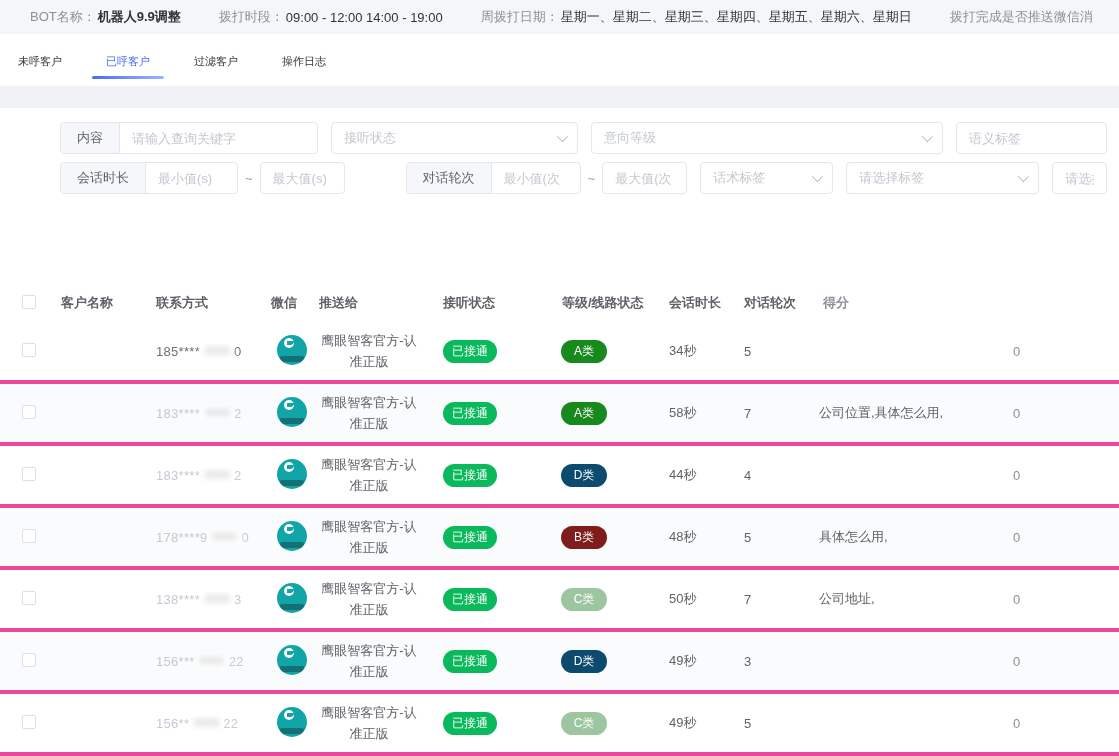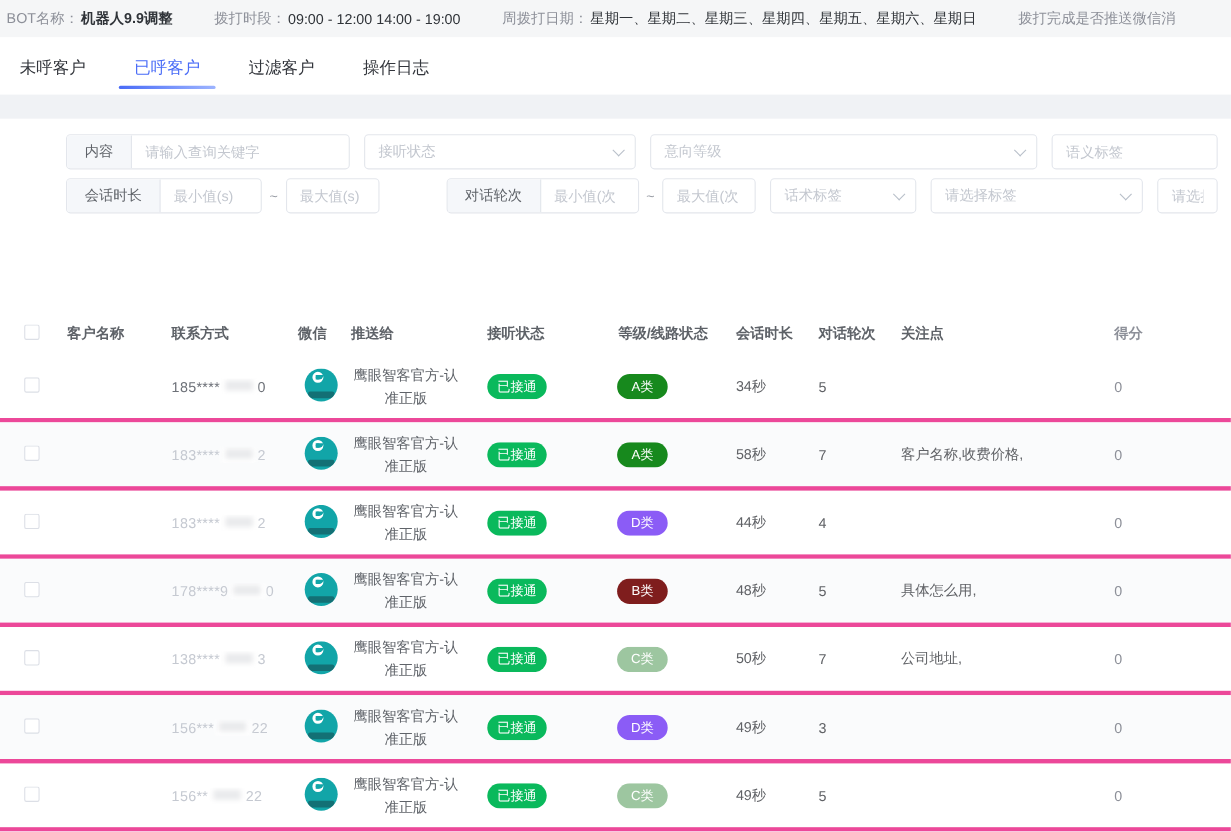--- a/index.html
+++ b/index.html
@@ -1,29 +1,29 @@
 <!DOCTYPE html>
 <html><head>
 <meta charset="utf-8">
 <style>
   * { margin:0; padding:0; box-sizing:border-box; }
   html,body { width:1119px; height:756px; overflow:hidden; background:#fff;
     font-family:"Liberation Sans","DejaVu Sans",sans-serif; color:#303133; }
 
   
   .topbar { height:34px; background:#f5f6f7; display:flex; align-items:center;
-    padding:0 6px; white-space:nowrap; overflow:hidden; font-size:13px; }
+    padding:0 30px; white-space:nowrap; overflow:hidden; font-size:13px; }
   .topbar .tb-item { margin-right:38px; display:flex; align-items:center; flex:0 0 auto; }
   .topbar .tb-label { color:#8d9099; }
   .topbar .tb-value { color:#2f3338; margin-left:2px; }
   .topbar .tb-item:first-child .tb-value { font-weight:700; }
 
   
   .tabs { height:52px; display:flex; align-items:center; padding:0 16px; background:#fff; }
-  .tab { font-size:15px; color:#33363c; margin-right:40px; padding:14px 2px 12px;
+  .tab { font-size:11px; color:#33363c; margin-right:40px; padding:14px 2px 12px;
     position:relative; cursor:pointer;font-family:Liberation Mono, monospace; }
   .tab.active { color:#4a6cf7; }
   .tab.active::after { content:""; position:absolute; left:-12px; right:-12px; bottom:2px;
     height:3px; border-radius:2px;
     background:linear-gradient(90deg,#4a6cf7,#9db4ff); }
 
   .gray-band { height:22px; background:#f0f2f5; }
 
   
   .filters { padding:14px 12px 6px; background:#fff; }
@@ -76,21 +76,21 @@
     background:rgba(20,70,75,.55); border-radius:2px; filter:blur(.6px); }
   
   .badge { display:inline-flex; align-items:center; justify-content:center; height:23px;
     min-width:52px; padding:0 9px; border-radius:12px; color:#fff; font-size:12px;
     margin-left:10px; }
   .badge-listen { background:#0ab95c; }
   .badge-grade { min-width:46px; margin-left:13px; }
   [data-grade="A类"] { background:#17891d; }
   [data-grade="B类"] { background:#7f1d1d; }
   [data-grade="C类"] { background:#9dc6a0;text-align:center; }
-  [data-grade="D类"] { background:#8b5cf6;text-align:right; }
+  [data-grade="D类"] { background:#0c4a6e;text-align:right; }
   .c-score { color:#8d9099; padding-left:10px; }
   .c-focus { white-space:nowrap; }
 </style>
 </head>
 <body>
 
 <div class="topbar">
   <div class="tb-item">
     <span class="tb-label">BOT名称：</span>
     <span class="tb-value">机器人9.9调整</span>
@@ -178,21 +178,20 @@
   <div class="trow thead">
     <div class="cell c-check"><span class="checkbox"></span></div>
     <div class="cell">客户名称</div>
     <div class="cell">联系方式</div>
     <div class="cell">微信</div>
     <div class="cell">推送给</div>
     <div class="cell" style="padding-left:10px">接听状态</div>
     <div class="cell" style="padding-left:14px">等级/线路状态</div>
     <div class="cell">会话时长</div>
     <div class="cell">对话轮次</div>
-    <div class="cell">关注点</div>
     <div class="cell c-score">得分</div>
   </div>
 
   <div class="tbody">
 
     <div class="trow">
       <div class="cell c-check"><span class="checkbox"></span></div>
       <div class="cell"></div>
       <div class="cell c-phone"><span>185****</span><span class="blur-patch"></span><span>0</span></div>
       <div class="cell" style="padding-left:0"><span class="avatar"><span class="av-ring"></span><span class="av-wing"></span><span class="av-band"></span></span></div>
@@ -208,21 +207,21 @@
     <div class="trow">
       <div class="cell c-check"><span class="checkbox"></span></div>
       <div class="cell"></div>
       <div class="cell c-phone"><span>183****</span><span class="blur-patch"></span><span>2</span></div>
       <div class="cell" style="padding-left:0"><span class="avatar"><span class="av-ring"></span><span class="av-wing"></span><span class="av-band"></span></span></div>
       <div class="cell c-push">鹰眼智客官方-认准正版</div>
       <div class="cell" style="padding-left:0"><span class="badge badge-listen">已接通</span></div>
       <div class="cell" style="padding-left:0"><span class="badge badge-grade" data-grade="A类">A类</span></div>
       <div class="cell">58秒</div>
       <div class="cell">7</div>
-      <div class="cell c-focus">客户名称,收费价格,</div>
+      <div class="cell c-focus">公司位置,具体怎么用,</div>
       <div class="cell c-score">0</div>
     </div>
 
     <div class="trow">
       <div class="cell c-check"><span class="checkbox"></span></div>
       <div class="cell"></div>
       <div class="cell c-phone"><span>183****</span><span class="blur-patch"></span><span>2</span></div>
       <div class="cell" style="padding-left:0"><span class="avatar"><span class="av-ring"></span><span class="av-wing"></span><span class="av-band"></span></span></div>
       <div class="cell c-push">鹰眼智客官方-认准正版</div>
       <div class="cell" style="padding-left:0"><span class="badge badge-listen">已接通</span></div>

